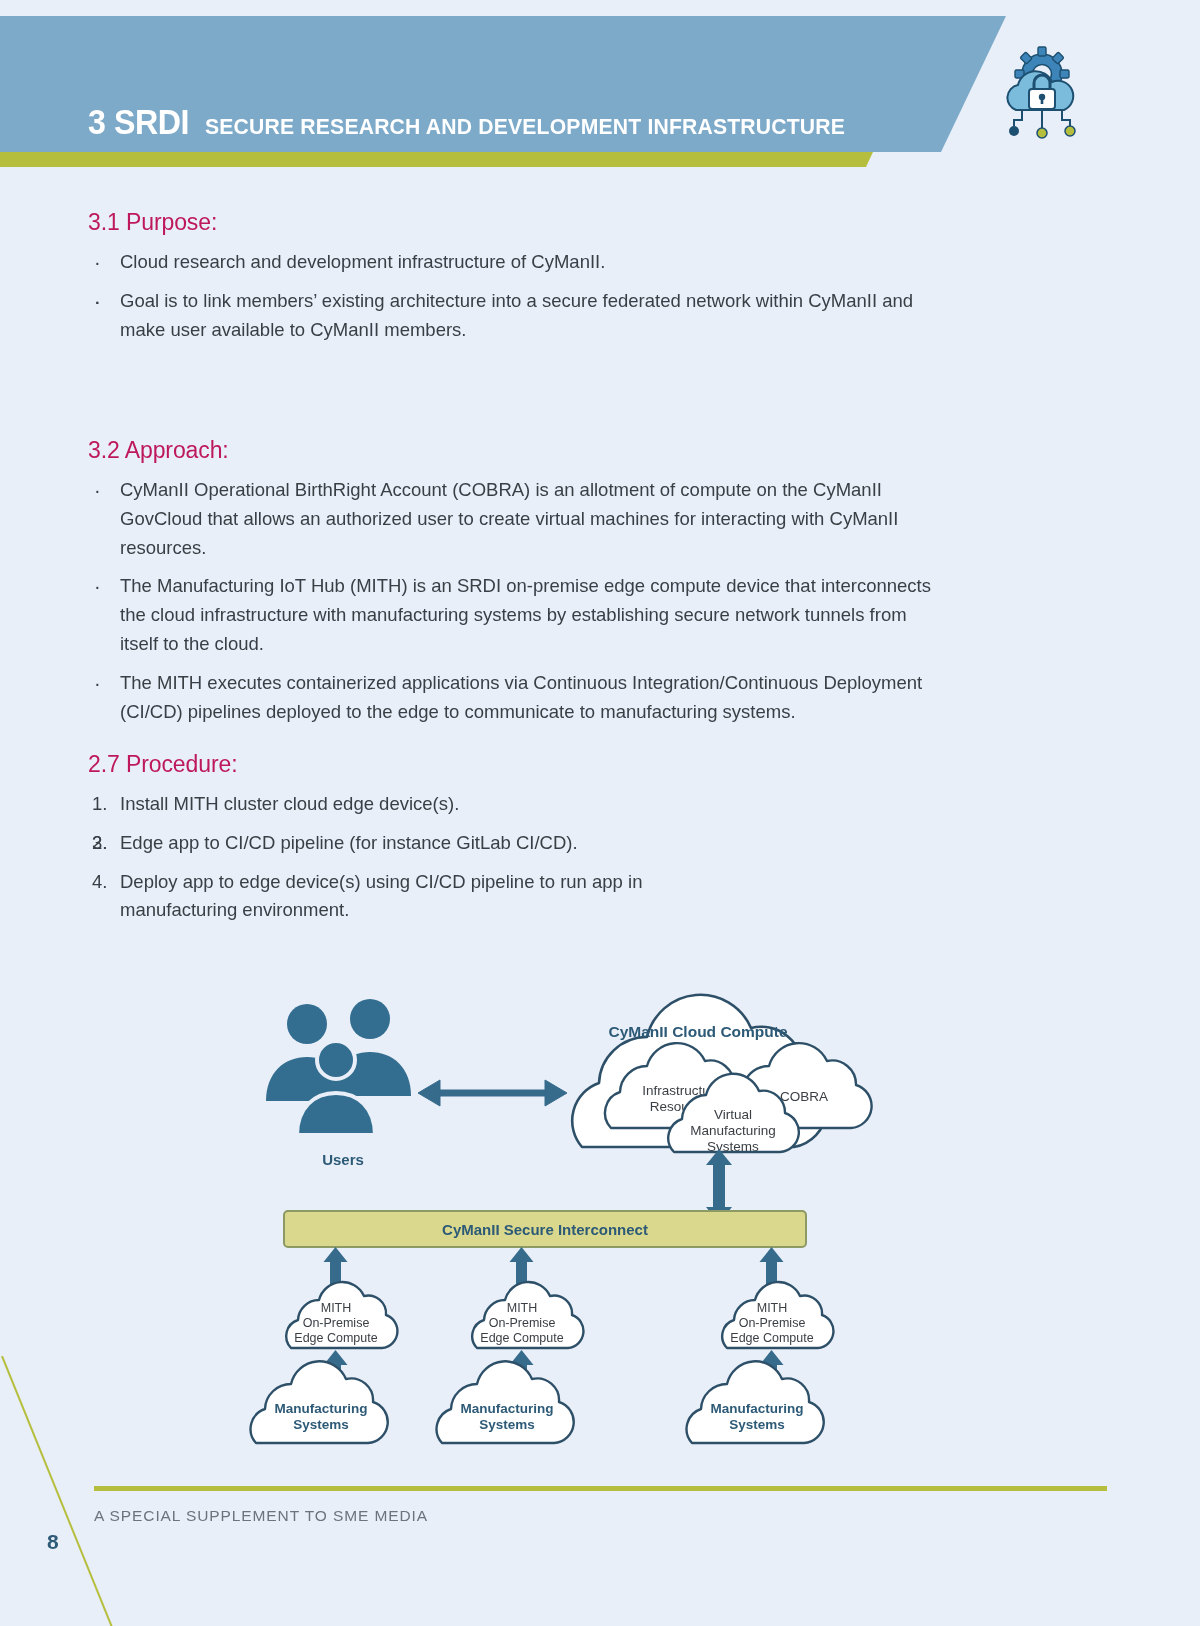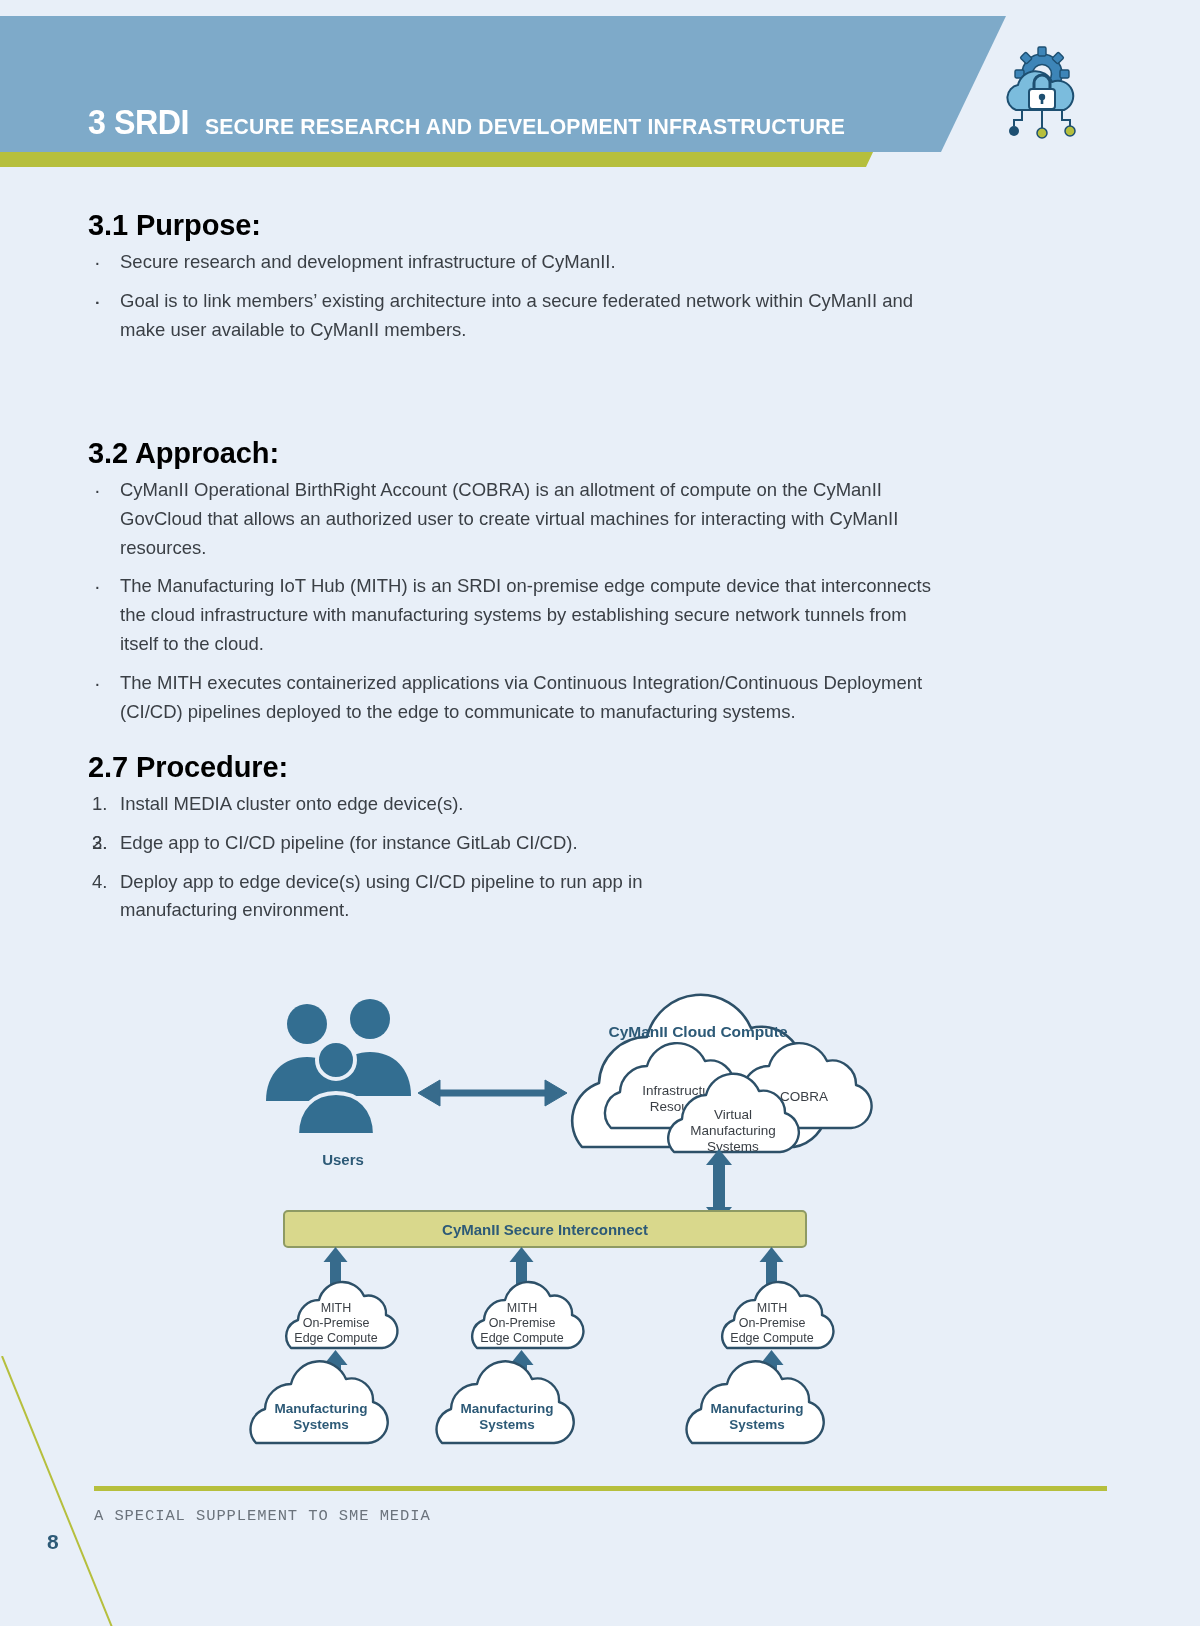--- a/index.html
+++ b/index.html
@@ -40,21 +40,21 @@
     font-size: 22.5px; font-weight: 800; color: #ffffff;
     letter-spacing: 0.2px; margin-left: 7px;
     font-family: "Liberation Sans Narrow", "Liberation Sans", sans-serif;
     transform: scaleX(0.94); transform-origin: left center; display: inline-block;
   }
 
   
   .header-icon { position: absolute; left: 1000px; top: 28px; width: 84px; height: 100px; }
   h2.sec {
     position: absolute; left: 88px;
-    font-size: 29px; font-weight: 700; color: #000000;
+    font-size: 23px; font-weight: 400; color: #be185d;
     letter-spacing: -0.1px;
     font-family: "Liberation Sans Narrow", "Liberation Sans", sans-serif;
   }
   .bullets { position: absolute; left: 88px; width: 860px; }
   .bl {
     position: relative; padding-left: 32px;
     font-size: 18.5px; line-height: 28.8px; color: #3a3f45;
     font-family: "Liberation Sans", sans-serif;
   }
   .bl .mk {
@@ -68,21 +68,21 @@
   .dg-svg { position: absolute; left: 0; top: 0; }
 
   
   .foot-rule {
     position: absolute; left: 94px; top: 1470px; width: 1013px; height: 5px;
     background: #b6bf3d;
   }
   .foot-text {
     position: absolute; left: 94px; top: 1491px;
     font-size: 15.5px; letter-spacing: 0.9px; color: #6b737c;
-    font-family: Liberation Mono, monospace;
+    font-family: Liberation Sans, sans-serif;
   }
   .page-num {
     position: absolute; left: 47px; top: 1514px;
     font-size: 21px; font-weight: 800; color: #2d5a77;
     font-family: "Liberation Sans Narrow", "Liberation Sans", sans-serif;
   }
   .corner-line { position: absolute; left: 0; top: 1340px; width: 160px; height: 286px; }
 </style>
 </head>
 <body>
@@ -129,35 +129,35 @@
       <path d="M42 66 v18"></path>
       <path d="M62 66 v10 h8 v6"></path>
     </g>
     <circle cx="14" cy="87" r="5" fill="#1d4f71"></circle>
     <circle cx="42" cy="89" r="5" fill="#b6bf3d" stroke="#1d4f71" stroke-width="1.5"></circle>
     <circle cx="70" cy="87" r="5" fill="#b6bf3d" stroke="#1d4f71" stroke-width="1.5"></circle>
   </svg>
 
   <h2 class="sec" style="top:193px;">3.1 Purpose:</h2>
   <div class="bullets" style="top:232px;">
-    <div class="bl dot" style="margin-bottom:10px;"><span class="mk">·</span><span>Secure research and development infrastructure of CyManII.</span></div>
+    <div class="bl dot" style="margin-bottom:10px;"><span class="mk">·</span><span>Cloud research and development infrastructure of CyManII.</span></div>
     <div class="bl dot" style="margin-bottom:10px;"><span class="mk">·</span></div>
     <div class="bl dot"><span class="mk">·</span><span>Goal is to link members’ existing architecture into a secure federated network within CyManII and make user available to CyManII members.</span></div>
   </div>
 
   <h2 class="sec" style="top:421px;">3.2 Approach:</h2>
   <div class="bullets" style="top:460px;">
     <div class="bl dot" style="margin-bottom:10px;"><span class="mk">·</span><span>CyManII Operational BirthRight Account (COBRA) is an allotment of compute on the CyManII GovCloud that allows an authorized user to create virtual machines for interacting with CyManII resources.</span></div>
     <div class="bl dot" style="margin-bottom:10px;"><span class="mk">·</span><span>The Manufacturing IoT Hub (MITH) is an SRDI on-premise edge compute device that interconnects the cloud infrastructure with manufacturing systems by establishing secure network tunnels from itself to the cloud.</span></div>
     <div class="bl dot"><span class="mk">·</span><span>The MITH executes containerized applications via Continuous Integration/Continuous Deployment (CI/CD) pipelines deployed to the edge to communicate to manufacturing systems.</span></div>
   </div>
 
   <h2 class="sec" style="top:735px;">2.7 Procedure:</h2>
   <div class="bullets" style="top:774px;">
-    <div class="bl" style="margin-bottom:10px;"><span class="mk">1.</span><span>Install MEDIA cluster onto edge device(s).</span></div>
+    <div class="bl" style="margin-bottom:10px;"><span class="mk">1.</span><span>Install MITH cluster cloud edge device(s).</span></div>
     <div class="bl" style="margin-bottom:10px;"><span class="mk">2.</span></div>
     <div class="bl" style="margin-bottom:10px;"><span class="mk">3.</span><span>Edge app to CI/CD pipeline (for instance GitLab CI/CD).</span></div>
     <div class="bl" style="width:610px;"><span class="mk">4.</span><span>Deploy app to edge device(s) using CI/CD pipeline to run app in manufacturing environment.</span></div>
   </div>
 
   <div class="diagram">
     <svg class="dg-svg" width="700" height="505" viewBox="0 0 700 505">
       <defs>
         <marker id="ah" markerWidth="6" markerHeight="6" refX="3" refY="3" orient="auto">
           <path d="M0,0 L6,3 L0,6 z" fill="#376b8c"></path>

